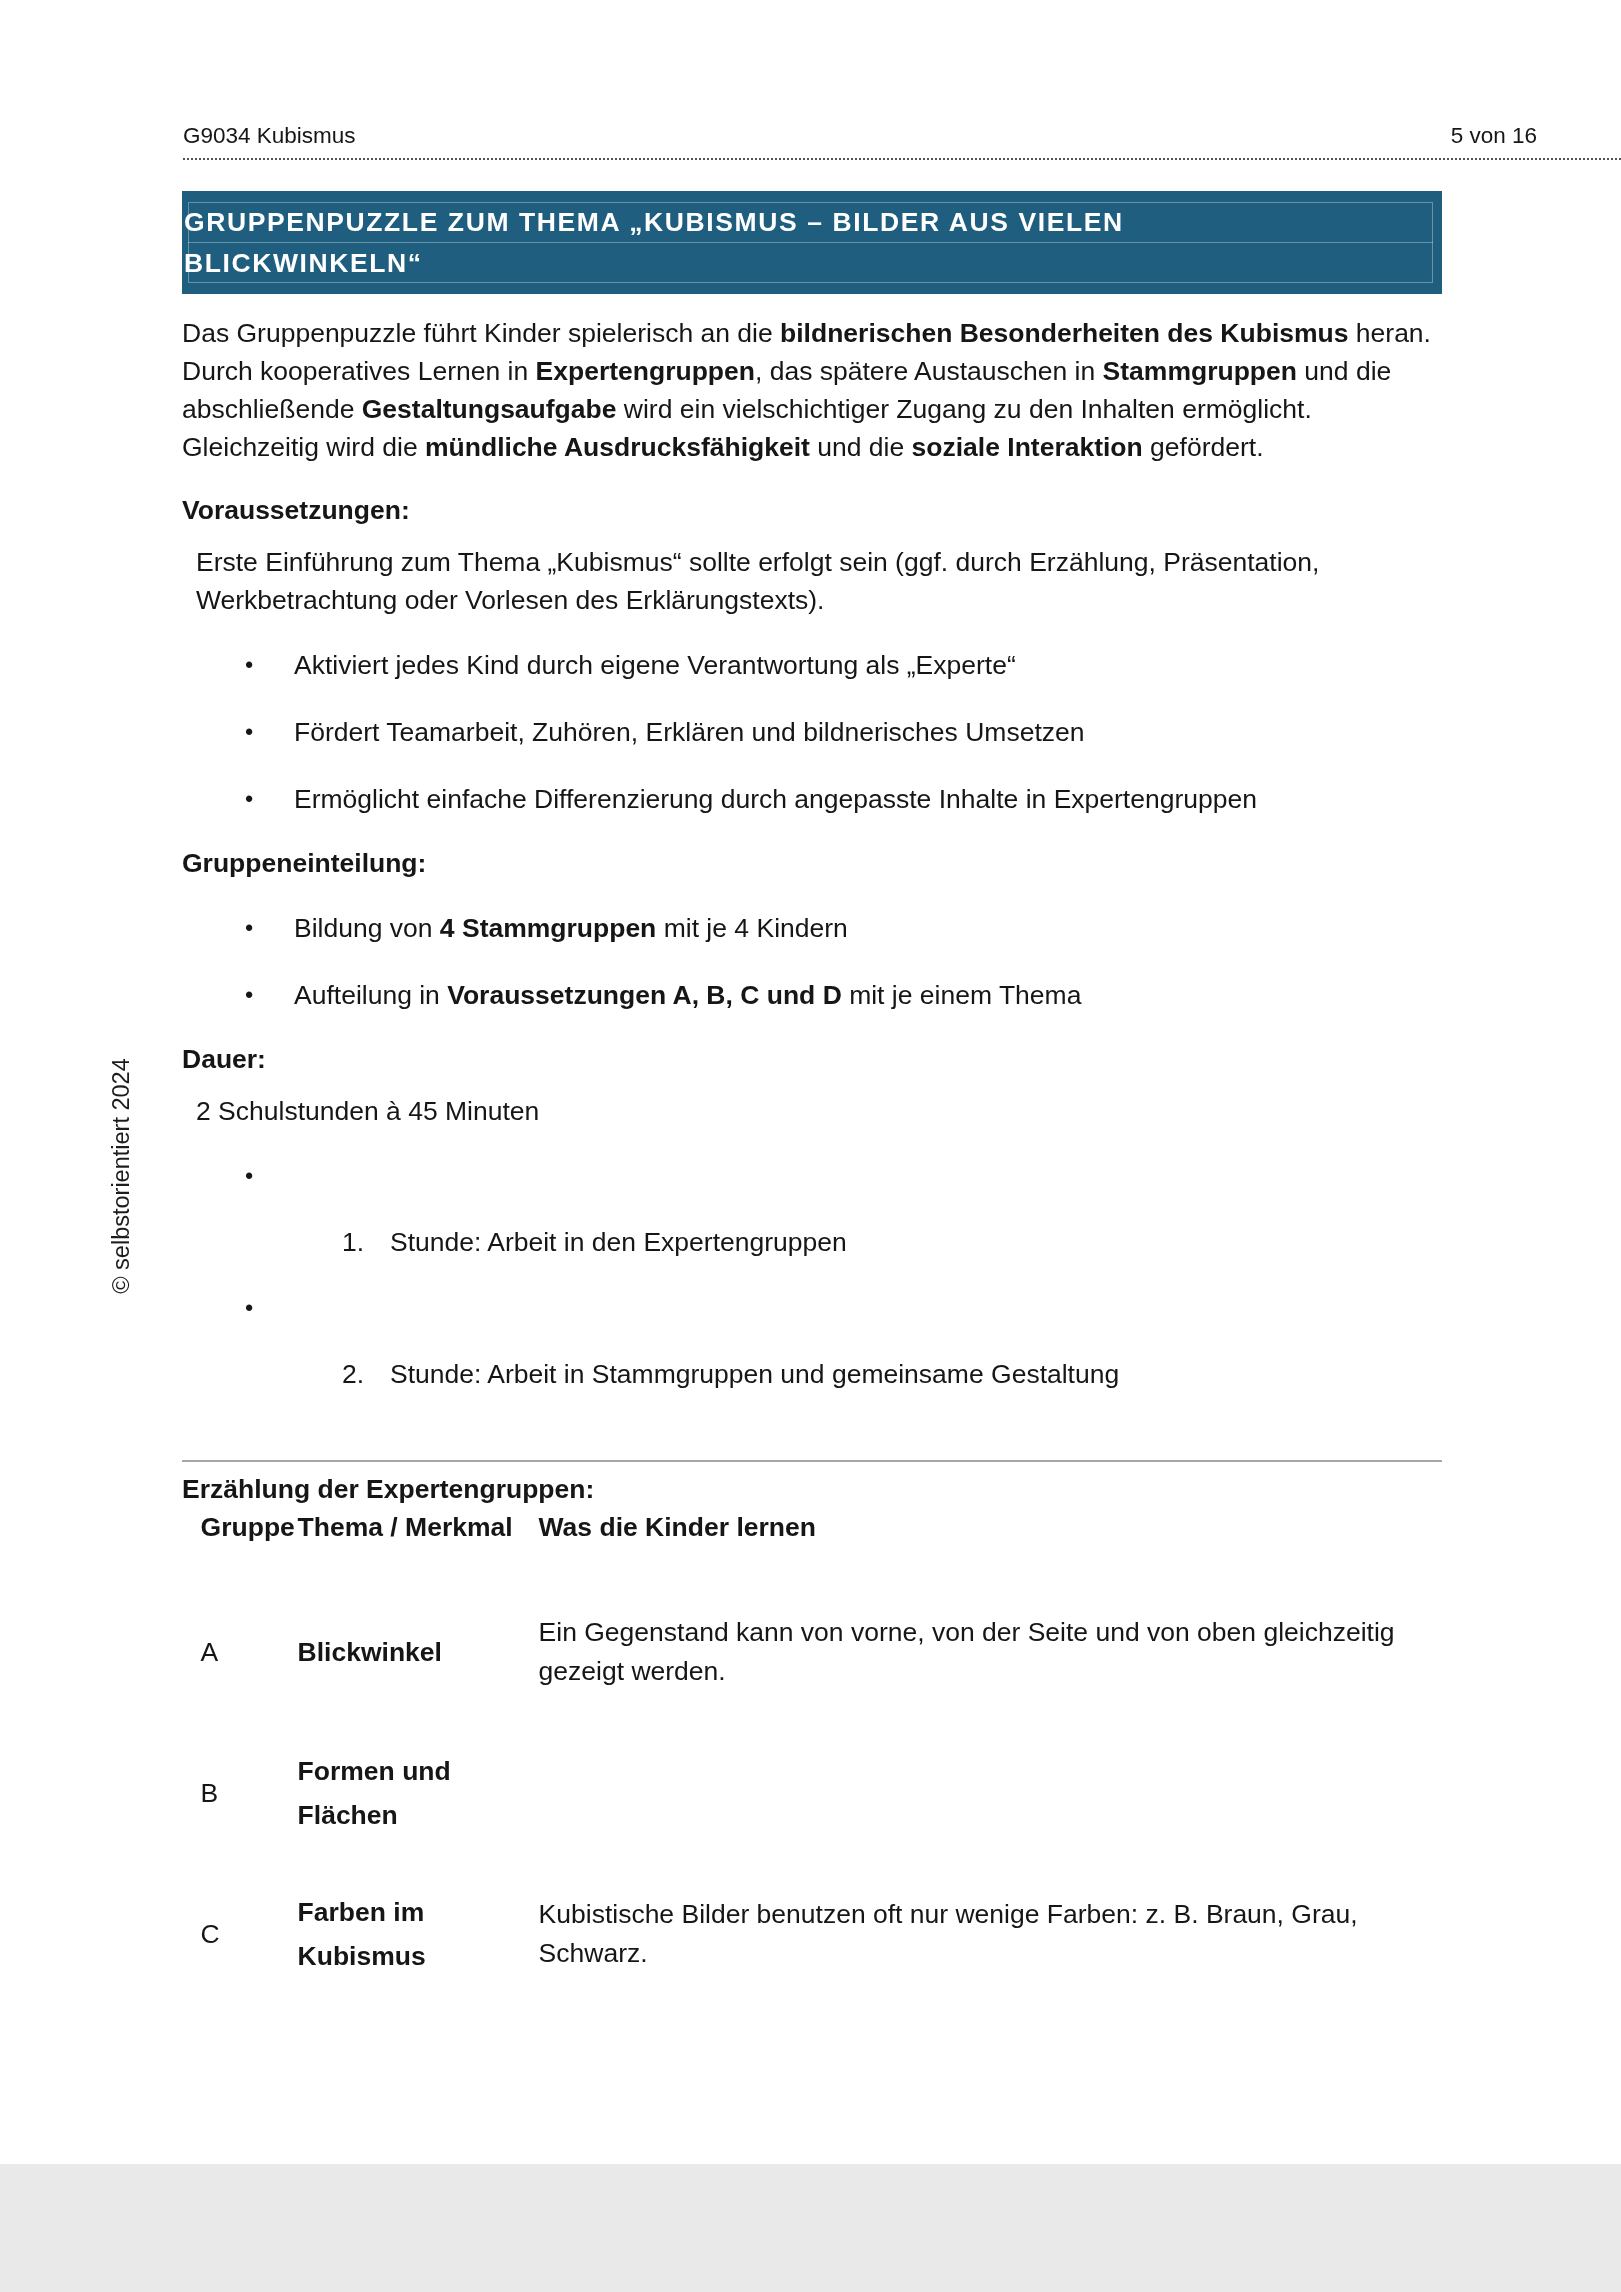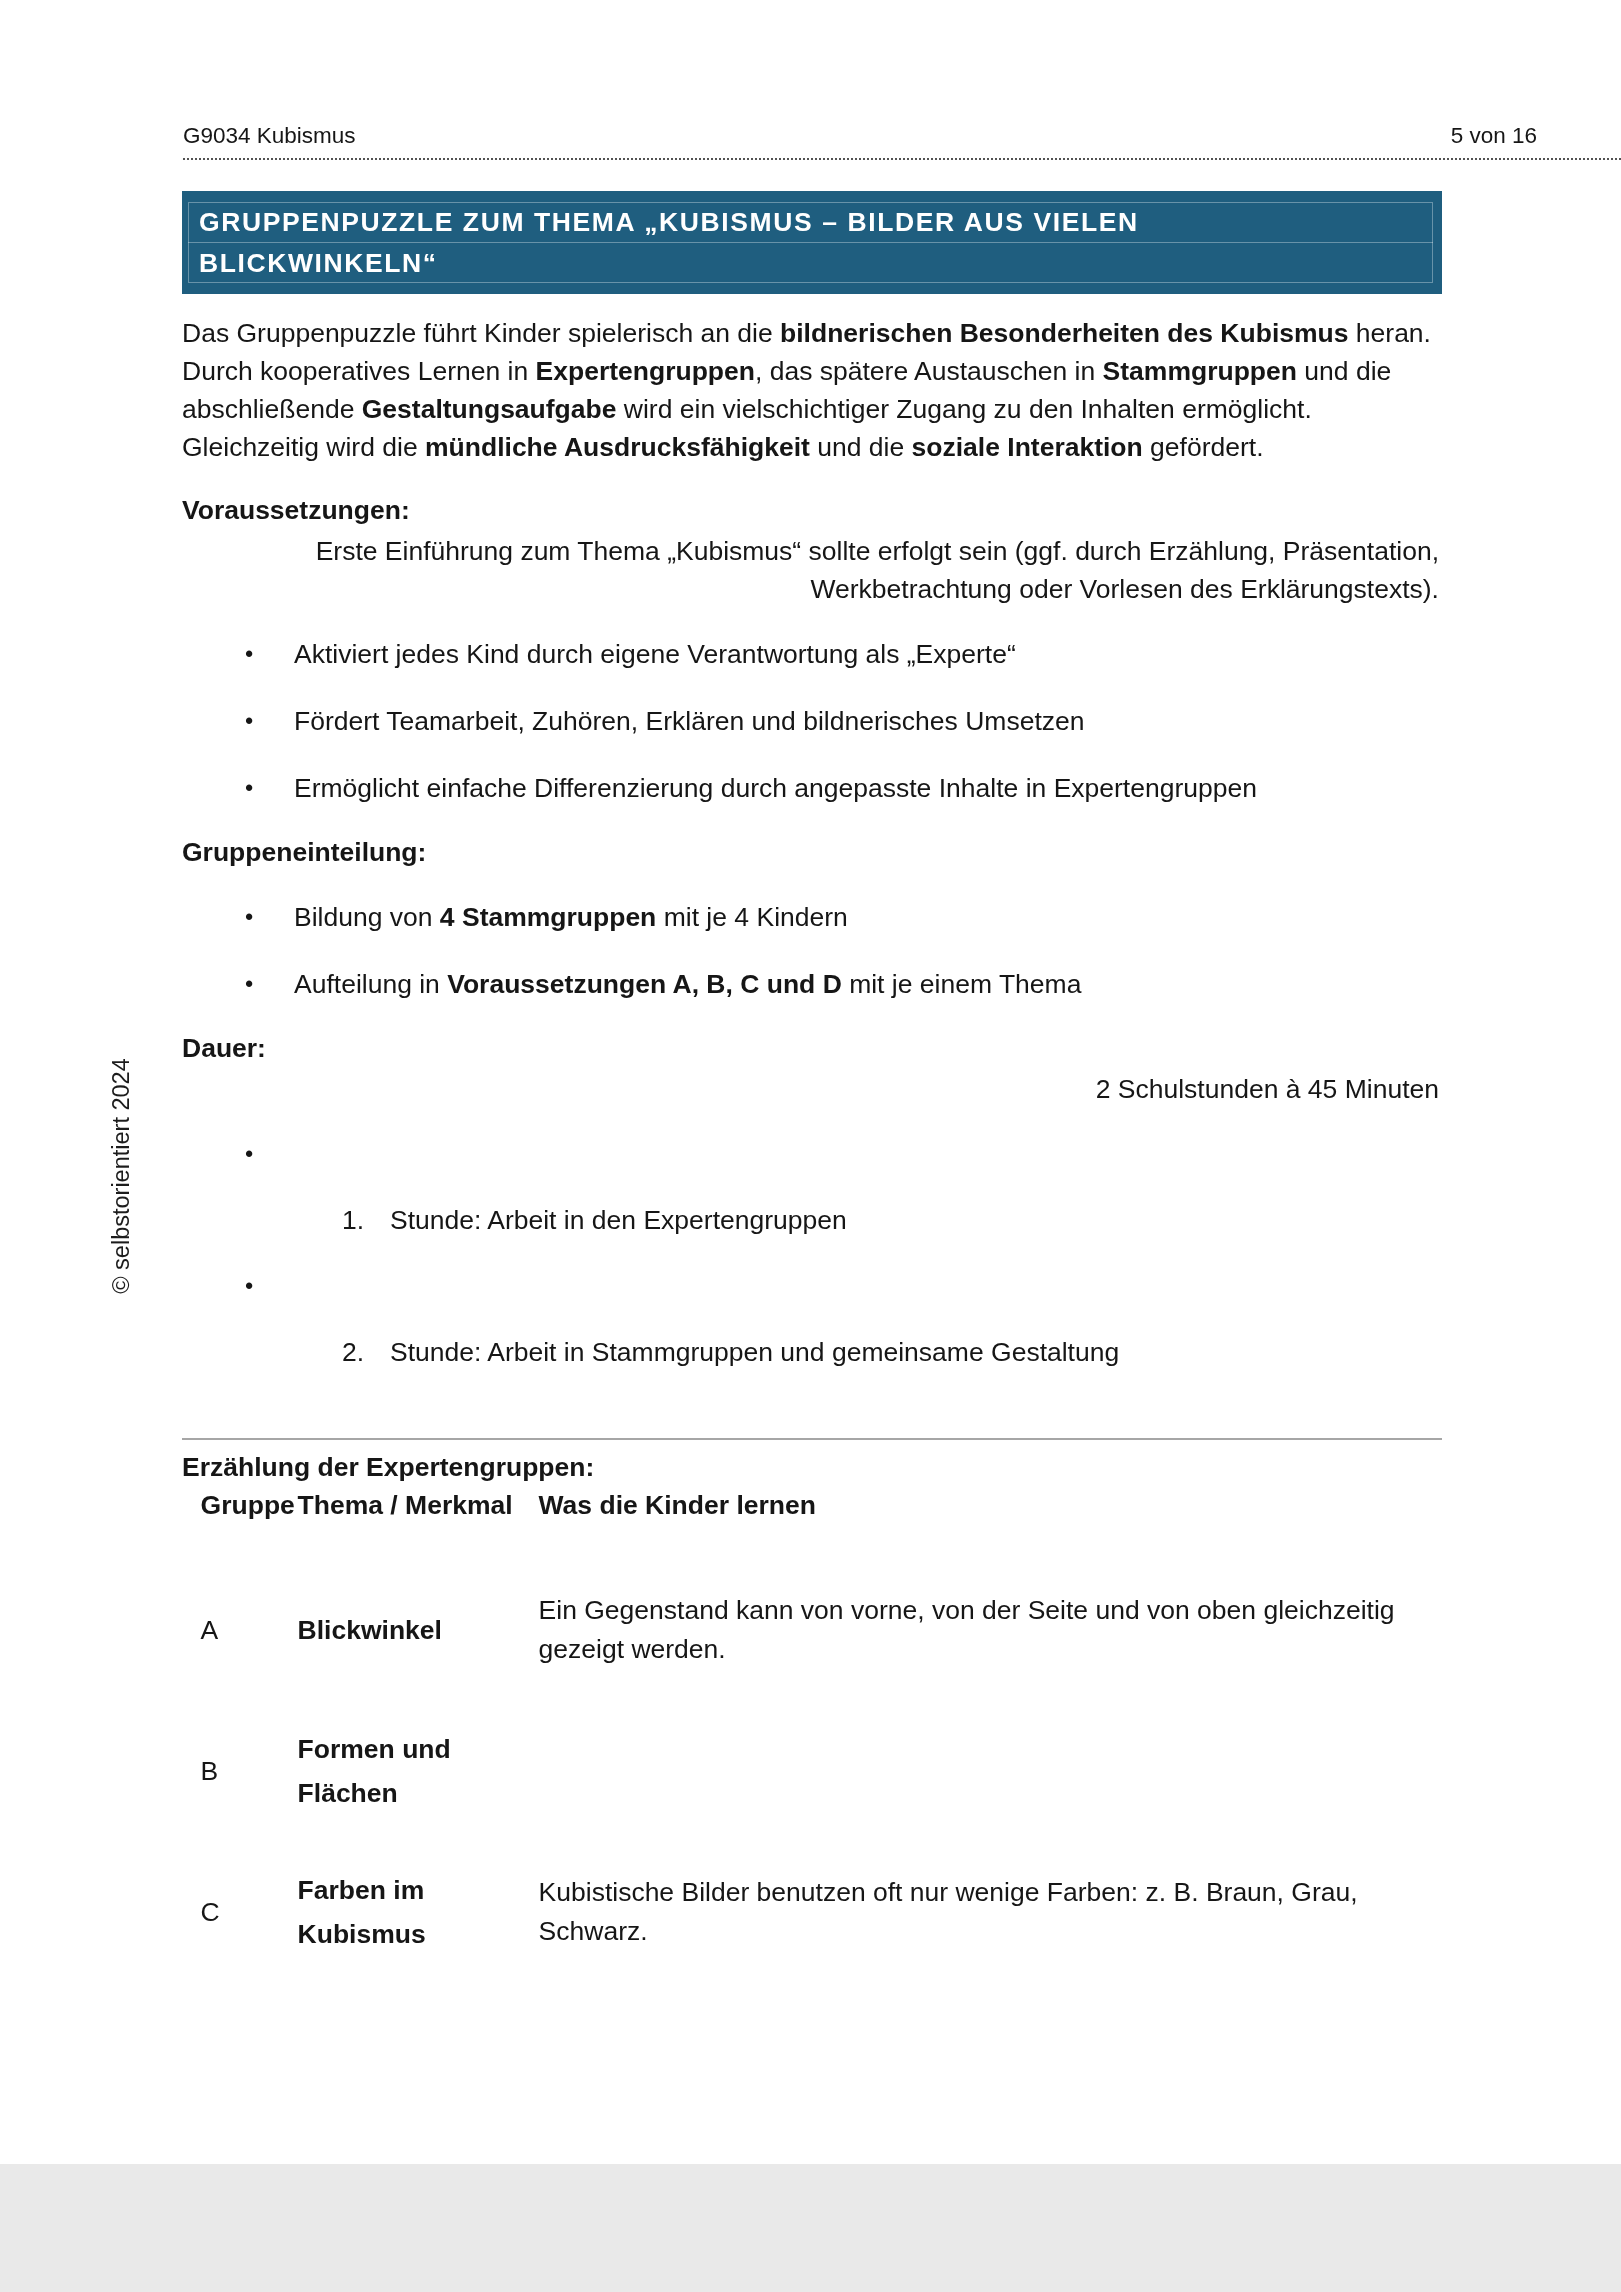--- a/index.html
+++ b/index.html
@@ -45,31 +45,31 @@
     position:absolute;left:5.9px;right:8.8px;top:10.8px;bottom:10.8px;
     border:1px solid rgba(255,255,255,0.33);
     pointer-events:none;
   }
   .banner-grid-mid{
     position:absolute;left:5.9px;right:8.8px;top:51px;height:1px;
     background:rgba(255,255,255,0.33);
     pointer-events:none;
   }
   .banner-row{
-    position:relative;padding-left:17px;
+    position:relative;padding-left:2px;
     font-weight:bold;font-size:26.5px;letter-spacing:1.6px;
   }
   .banner-row.r1{padding-top:11.8px;height:39px;line-height:39px;}
   .banner-row.r2{height:42px;line-height:42px;}
 
   .intro{margin:19.6px 0 0 0;}
   .b{font-weight:bold;}
 
   .sect-heading{font-weight:bold;margin:25.5px 0 0 0;font-size:26.5px;line-height:38px;}
-  .body-par{margin:3px;text-align:right;}
+  .body-par{margin:14px;}
 
   .bullet-list{margin:27.4px 0 0 0;}
   .bullet-item{display:flex;margin-bottom:29px;}
   .bullet-item:last-child{margin-bottom:0;}
   .bullet-item .dot{flex:none;margin-left:63px;width:49px;font-size:23.5px;}
   .bullet-text{flex:1;}
 
   .schedule{margin:27.4px 0 0 0;}
   .schedule-item{display:flex;margin-bottom:28px;}
   .schedule-item:last-child{margin-bottom:0;}

